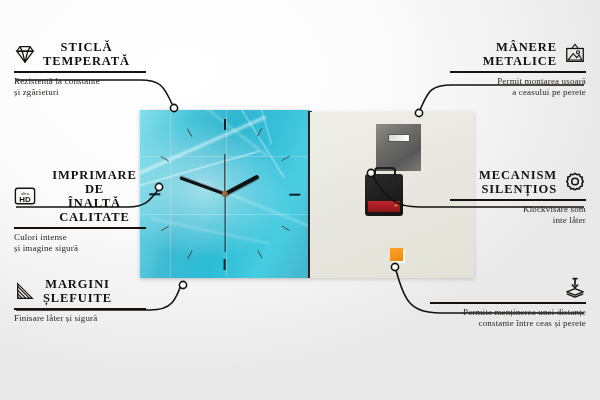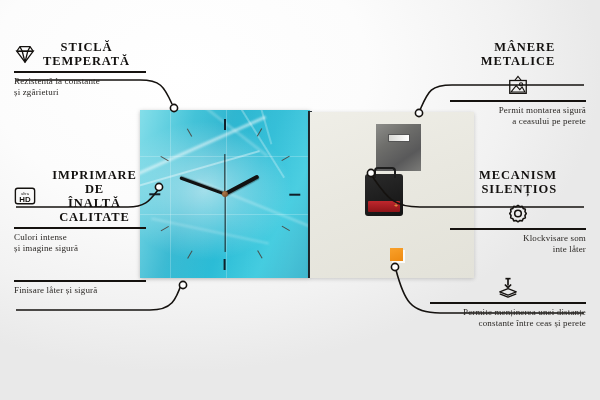--- a/index.html
+++ b/index.html
@@ -91,21 +91,21 @@
           box-shadow:0 1px 1px rgba(0,0,0,.35);}
   .hand-s{width:58px;height:1.3px;background:#1a1a1a;transform:translate(0,-.65px) rotate(90deg);}
   .hand-up{width:40px;height:1.3px;background:#1a1a1a;transform:translate(0,-.65px) rotate(270deg);}
   .cap{position:absolute;left:50%;top:50%;width:6px;height:6px;margin:-3px 0 0 -3px;border-radius:50%;
        background:radial-gradient(circle at 35% 35%,#b07a4a,#6b3f1d);}
 
   
   .callout{position:absolute;}
   .co-head{display:flex;align-items:center;gap:7px;}
   .co-left .co-head{justify-content:flex-start;}
-  .co-right .co-head{justify-content:flex-end;flex-direction:column;}
+  .co-right .co-head{justify-content:flex-end;}
   .co-title{
     font-family:"Liberation Serif", serif;
     font-size:12.5px;font-weight:bold;letter-spacing:.9px;
     color:#13110f;line-height:14px;text-transform:uppercase;
   }
   .co-left .co-title{text-align:center;}
   .co-right .co-title{text-align:right;}
   .rule{height:1.6px;background:#15120f;margin:3px 0 3px 0;}
   .co-sub{
     font-family:"Liberation Serif", serif;
@@ -234,41 +234,53 @@
         <div class="co-title">IMPRIMARE DE</div>
         <div class="co-title">ÎNALTĂ CALITATE</div>
       </div>
     </div>
     <div class="rule" style="width:132px;"></div>
     <div class="co-sub">Culori intense</div>
     <div class="co-sub">și imagine sigură</div>
   </div>
 
   <div class="callout co-left" style="left:14px;top:277px;width:132px;">
+    <div class="co-head">
+      <span class="ico">
+        <svg viewBox="0 0 24 24" width="22" height="22" stroke="#15120f" stroke-width="1.3" fill="none">
+          <path d="M4 4 L4 20 L20 20 Z" fill="none"></path>
+          <path d="M4 7 L17 20 M4 11 L13 20 M4 15 L9 20 M4 18.5 L5.5 20"></path>
+        </svg>
+      </span>
+      <div>
+        <div class="co-title">MARGINI</div>
+        <div class="co-title">ȘLEFUITE</div>
+      </div>
+    </div>
     <div class="rule" style="width:132px;"></div>
     <div class="co-sub">Finisare låter și sigură</div>
   </div>
 
   <div class="callout co-right" style="right:14px;top:40px;width:136px;">
     <div class="co-head">
       <div>
         <div class="co-title">MÂNERE</div>
         <div class="co-title">METALICE</div>
       </div>
       <span class="ico">
         <svg viewBox="0 0 24 24" width="22" height="22" fill="none" stroke="#15120f" stroke-width="1.4">
           <path d="M12 1.5 L8.5 6 L15.5 6 Z" stroke-width="1.2"></path>
           <rect x="3" y="6" width="18" height="14" stroke-width="1.4"></rect>
           <path d="M4.5 18.5 L10 11.5 L14 16 L16.5 13 L19.5 18.5 Z" stroke-width="1.2"></path>
           <circle cx="15.3" cy="10.2" r="1.7" stroke-width="1.2"></circle>
         </svg>
       </span>
     </div>
     <div class="rule" style="width:136px;"></div>
-    <div class="co-sub">Permit montarea sigură</div>
+    <div class="co-sub">Permit montarea ușoară</div>
     <div class="co-sub">a ceasului pe perete</div>
   </div>
 
   <div class="callout co-right" style="right:14px;top:168px;width:136px;">
     <div class="co-head">
       <div>
         <div class="co-title">MECANISM</div>
         <div class="co-title">SILENȚIOS</div>
       </div>
       <span class="ico">

